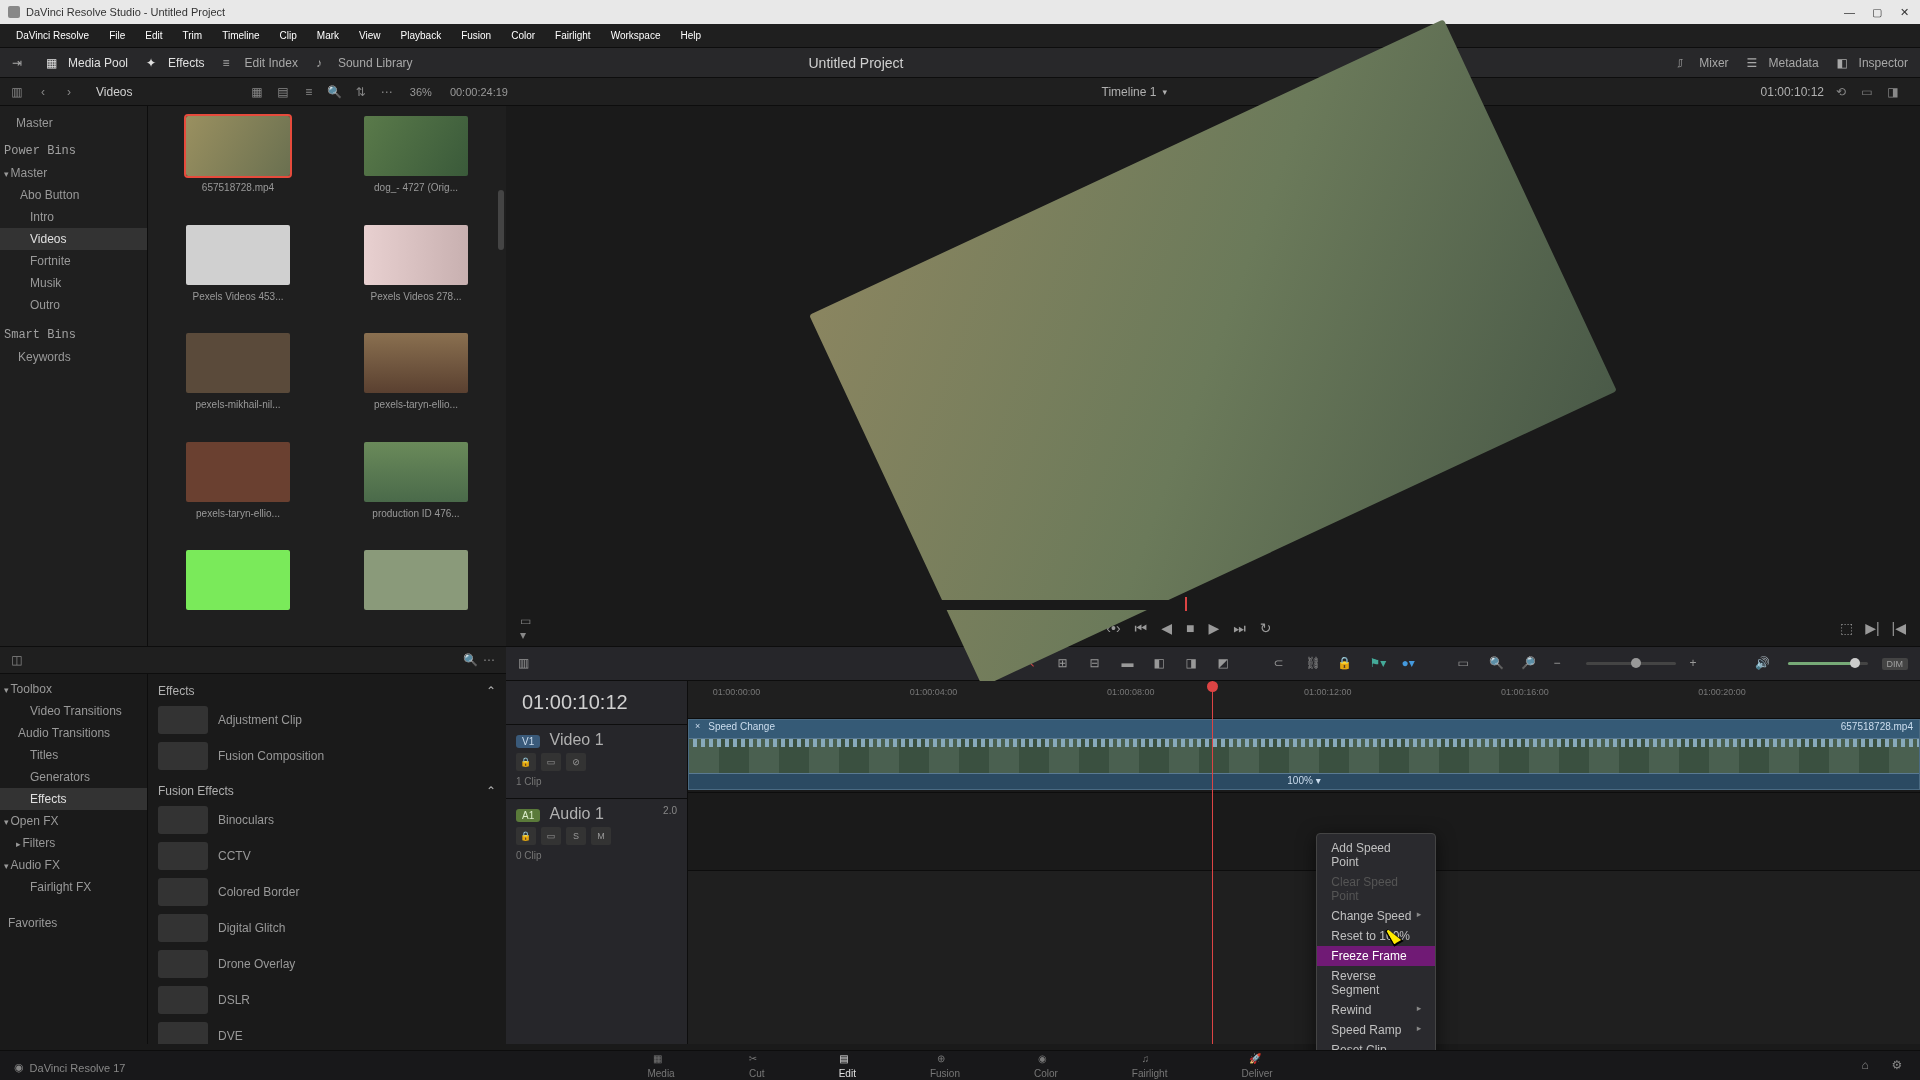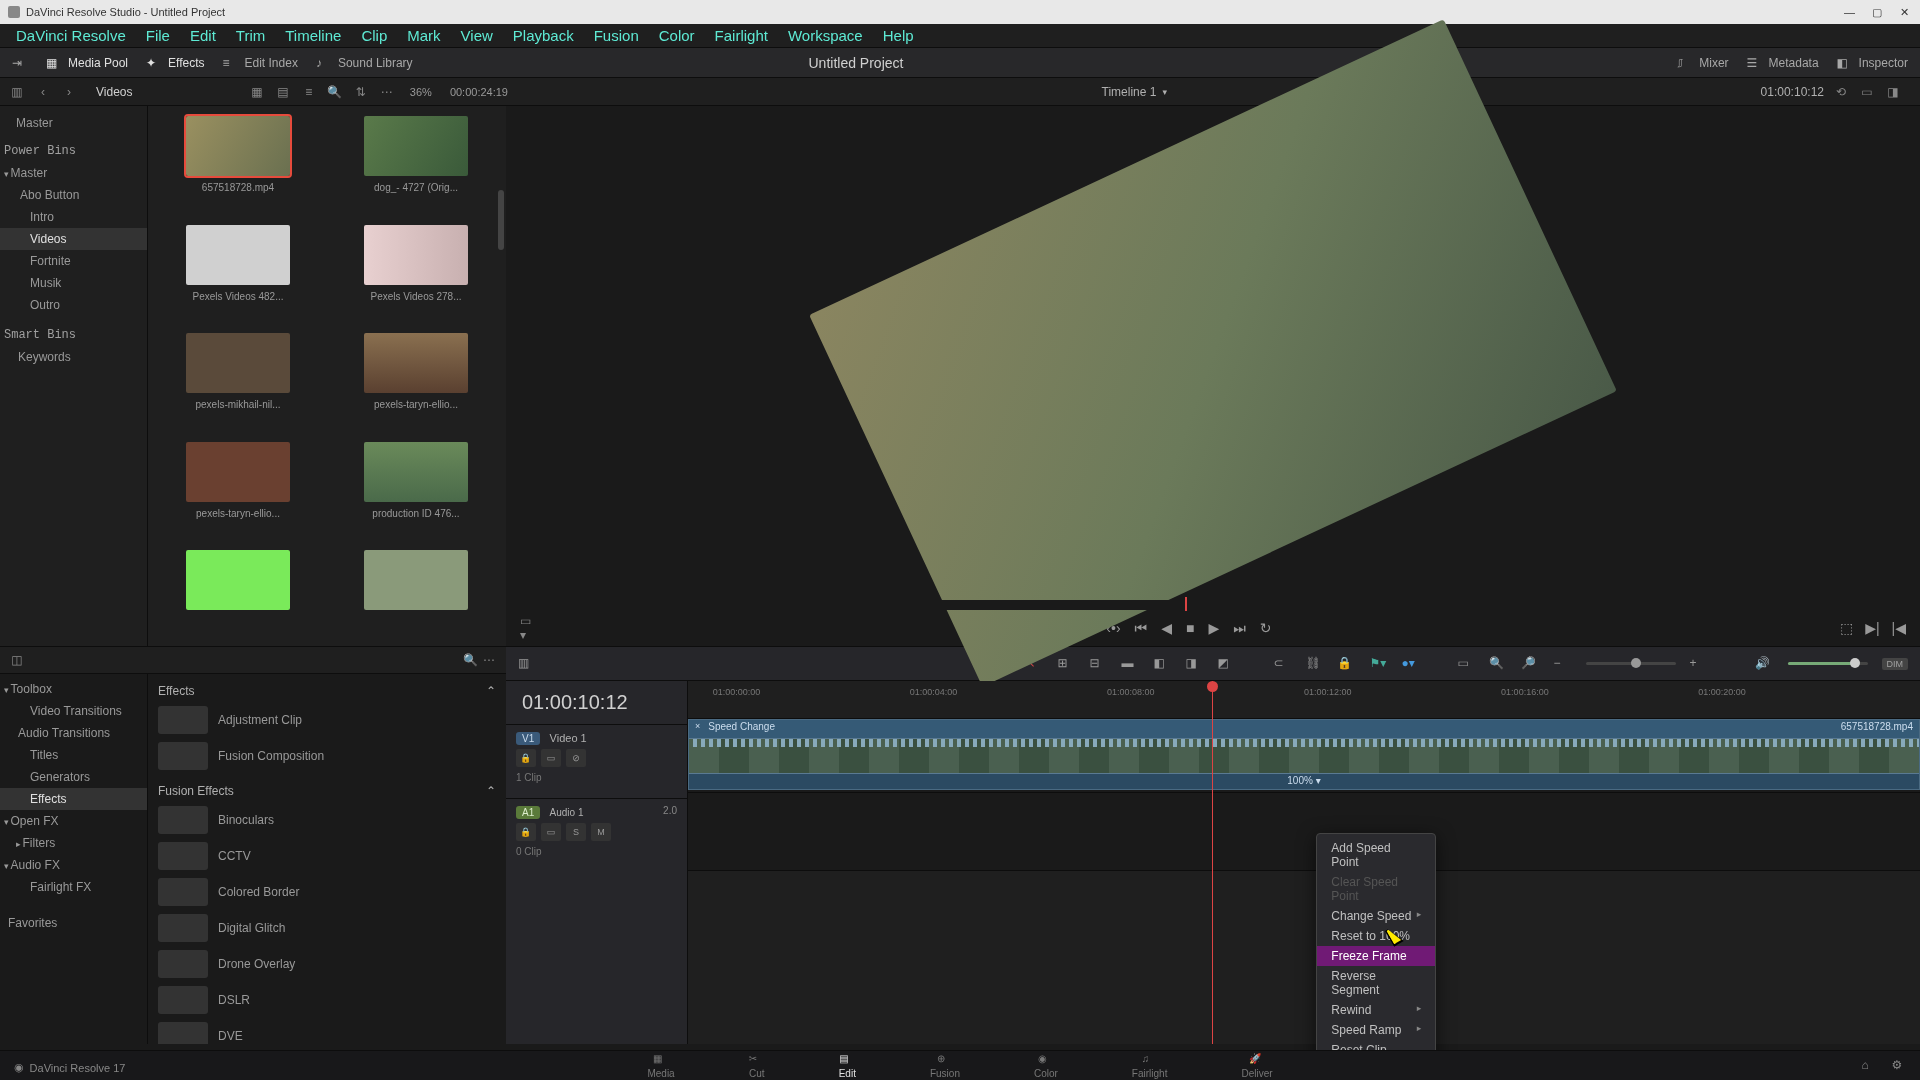--- a/index.html
+++ b/index.html
@@ -6,21 +6,21 @@
 body { background: #1a1a1a; color: #a0a0a0; width: 1920px; height: 1080px; overflow: hidden; font-size: 12px; }
 
 
 .titlebar { height: 24px; background: #e8e8e8; display: flex; align-items: center; padding: 0 8px; color: #333; font-size: 11px; }
 .titlebar-icon { width: 12px; height: 12px; background: #888; border-radius: 2px; margin-right: 6px; }
 .titlebar-controls { margin-left: auto; display: flex; gap: 16px; }
 .titlebar-btn { width: 12px; height: 12px; color: #333; cursor: pointer; }
 
 
 .menubar { height: 24px; background: #1f1f1f; display: flex; align-items: center; padding: 0 8px; gap: 4px; border-bottom: 1px solid #0d0d0d; }
-.menu-item { padding: 2px 8px; color: #5eead4; cursor: pointer; font-size: 15px; }
+.menu-item { padding: 2px 8px; color: #ffffff; cursor: pointer; font-size: 10px; }
 
 
 .toolbar { height: 30px; background: #28282a; display: flex; align-items: center; padding: 0 12px; gap: 18px; border-bottom: 1px solid #0d0d0d; }
 .toolbar-left { display: flex; align-items: center; gap: 18px; }
 .toolbar-btn { display: flex; align-items: center; gap: 6px; color: #a8a8a8; cursor: pointer; font-size: 12px; }
 .toolbar-btn.active { color: #e0e0e0; }
 .toolbar-center { margin: 0 auto; color: #d0d0d0; font-size: 14px; font-weight: 500; }
 .toolbar-right { display: flex; align-items: center; gap: 18px; margin-left: auto; }
 .tb-icon { width: 16px; height: 14px; display: inline-block; }
 
@@ -259,21 +259,21 @@
         <div class="thumb-item">
             <div class="thumb selected" style="background:linear-gradient(120deg,#9a9060,#6a7050)"></div>
             <div class="thumb-label">657518728.mp4</div>
           </div>
         <div class="thumb-item">
             <div class="thumb" style="background:linear-gradient(120deg,#5a7a4a,#3a5a3a)"></div>
             <div class="thumb-label">dog_- 4727 (Orig...</div>
           </div>
         <div class="thumb-item">
             <div class="thumb" style="background:#d0d0d0"></div>
-            <div class="thumb-label">Pexels Videos 482...</div>
+            <div class="thumb-label">Pexels Videos 453...</div>
           </div>
         <div class="thumb-item">
             <div class="thumb" style="background:linear-gradient(90deg,#e8d0d0,#c8b0b0)"></div>
             <div class="thumb-label">Pexels Videos 278...</div>
           </div>
         <div class="thumb-item">
             <div class="thumb" style="background:#5a4a3a"></div>
             <div class="thumb-label">pexels-mikhail-nil...</div>
           </div>
         <div class="thumb-item">
@@ -426,31 +426,31 @@
       <span class="tl-icon">🔊</span>
       <div class="vol-slider"></div>
       <span style="background:#444;padding:1px 5px;border-radius:2px;font-size:9px">DIM</span>
     </div>
 
     <div class="tl-body">
       <div class="tl-header-col">
         <div class="tl-timecode-big">01:00:10:12</div>
         <div class="track-header">
           <span class="track-badge v">V1</span>
-          <span style="font-size:11px;color:#b0b0b0">Video 1</span>
+          <span style="font-size:16px;color:#b0b0b0">Video 1</span>
           <div class="track-buttons">
             <div class="tbx">🔒</div>
             <div class="tbx">▭</div>
             <div class="tbx">⊘</div>
           </div>
           <div class="track-meta">1 Clip</div>
         </div>
         <div class="track-header audio">
           <span class="track-badge a">A1</span>
-          <span style="font-size:10px;color:#b0b0b0">Audio 1</span>
+          <span style="font-size:16px;color:#b0b0b0">Audio 1</span>
           <span style="float:right;font-size:10px;color:#888">2.0</span>
           <div class="track-buttons">
             <div class="tbx">🔒</div>
             <div class="tbx">▭</div>
             <div class="tbx">S</div>
             <div class="tbx">M</div>
           </div>
           <div class="track-meta">0 Clip</div>
         </div>
       </div>

